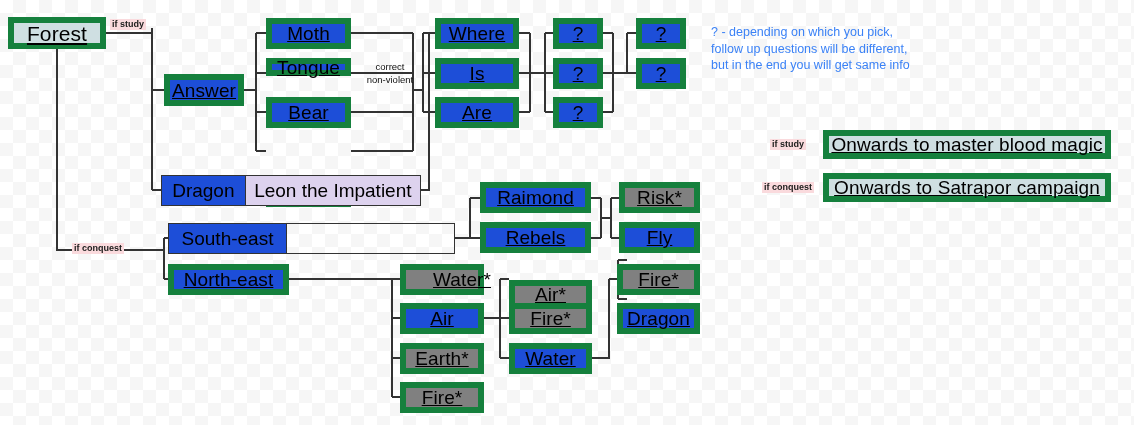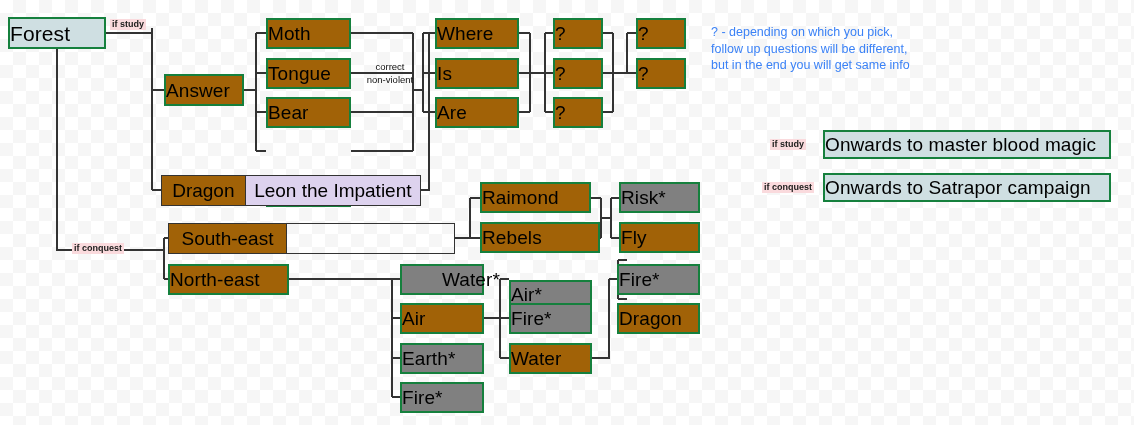--- a/index.html
+++ b/index.html
@@ -12,30 +12,31 @@
       linear-gradient(45deg,#f6f6f6 25%,transparent 25%,transparent 75%,#f6f6f6 75%,#f6f6f6);
     background-size:26px 26px;
     background-position:0 0,13px 13px;
     overflow:hidden;
   }
   #stage{position:relative;width:1134px;height:425px;}
   #wires{position:absolute;left:0;top:0;width:1134px;height:425px;}
   .node{
     position:absolute;
     box-sizing:border-box;
-    border:2px solid #15803d;
-    display:flex;align-items:center;
+    border:6px solid #15803d;
+    display:flex;align-items:center;justify-content:center;
     text-align:center;
     color:#000000;
     font-size:19px;
     line-height:1;
     white-space:nowrap;
     letter-spacing:.1px;
-  }
-  .green{background:#a16207;}
+    text-decoration:underline;
+  }
+  .green{background:#1d4ed8;}
   .gray{background:#808080;}
   .blue{background:#cfdfe2;}
   .purple{background:#ddd2ee;}
   .pairbox{position:absolute;box-sizing:border-box;display:flex;border:1px solid #333333;}
   .pairbox .half{display:flex;align-items:center;justify-content:center;font-size:19px;color:#000;white-space:nowrap;box-sizing:border-box;}
   .pairbox .half.left{border-right:1px solid #333333;}
   .edge-label{
     position:absolute;
     background:#fadadd;
     color:#20201f;
@@ -164,21 +165,21 @@
   <div class="edge-label" style="left:110px;top:19px;">if study</div>
   <div class="edge-label" style="left:72px;top:243px;">if conquest</div>
 
   <div class="node green" style="left:164px;top:74px;width:80px;height:32px;">
     <span>Answer</span>
   </div>
 
   <div class="node green" style="left:266px;top:18px;width:85px;height:31px;">
     <span>Moth</span>
   </div>
-  <div class="node green" style="left:266px;top:58px;width:85px;height:31px;">
+  <div class="node green" style="left:266px;top:58px;width:85px;height:18px;">
     <span>Tongue</span>
   </div>
   <div class="node green" style="left:266px;top:97px;width:85px;height:31px;">
     <span>Bear</span>
   </div>
   <div class="node green" style="left:266px;top:136px;width:85px;height:31px;margin-top:40px;">
     <span>Worm</span>
   </div>
 
   <div class="plain-label" style="left:365px;top:61px;width:50px;">correct</div>
@@ -229,21 +230,21 @@
     </div>
   </div>
 
   <div class="node green" style="left:168px;top:264px;width:121px;height:31px;">
     <span>North-east</span>
   </div>
 
   <div class="node green" style="left:480px;top:182px;width:111px;height:31px;">
     <span>Raimond</span>
   </div>
-  <div class="node green" style="left:480px;top:222px;width:120px;height:31px;">
+  <div class="node green" style="left:480px;top:222px;width:111px;height:31px;">
     <span>Rebels</span>
   </div>
   <div class="node green" style="left:619px;top:222px;width:81px;height:31px;">
     <span>Fly</span>
   </div>
   <div class="node gray" style="left:619px;top:182px;width:81px;height:31px;">
     <span>Risk*</span>
   </div>
 
   <div class="node gray" style="left:400px;top:264px;width:84px;height:31px;padding-left:40px;">

